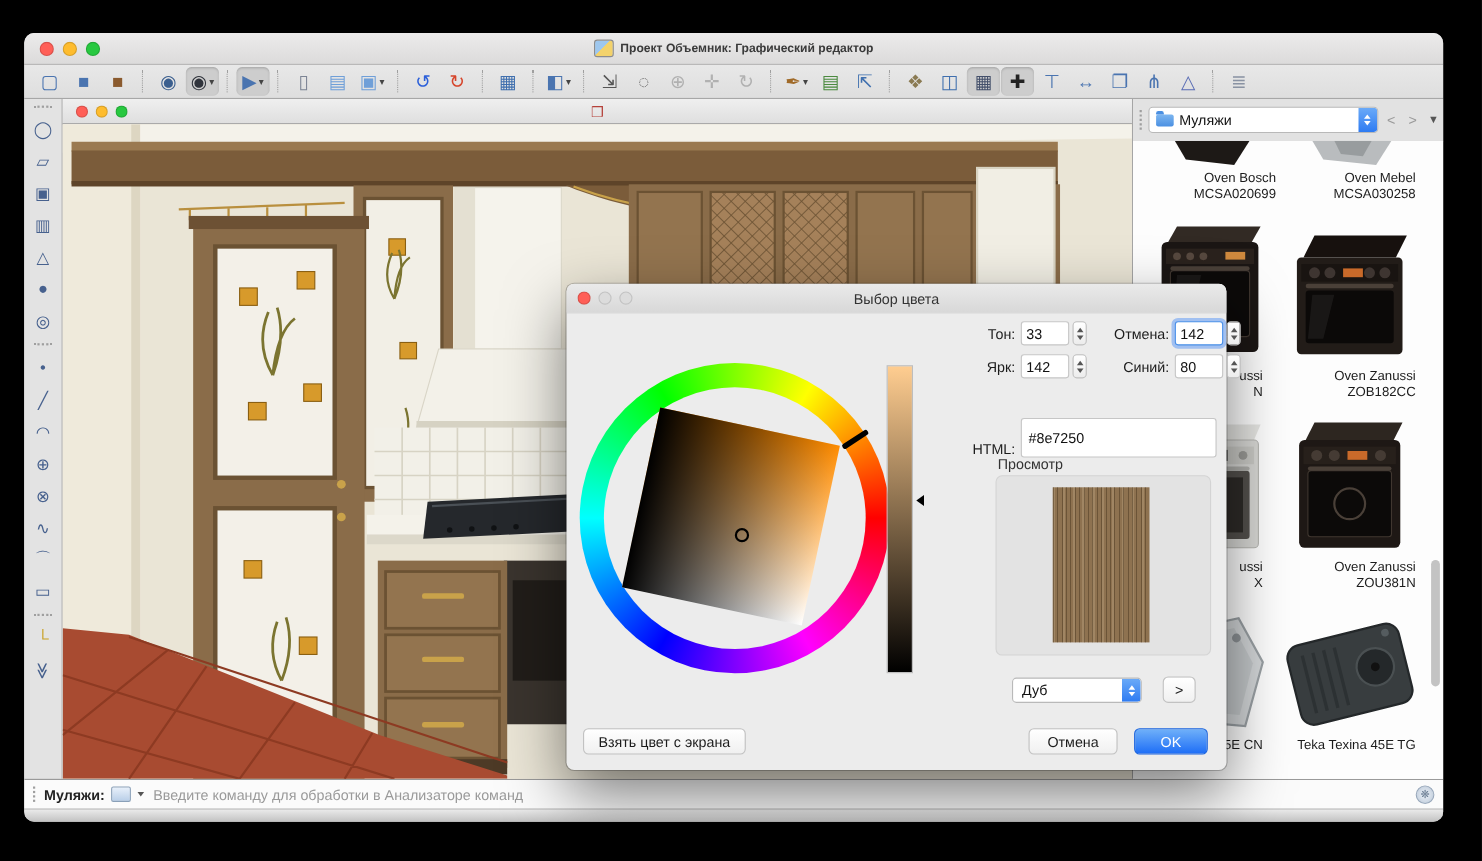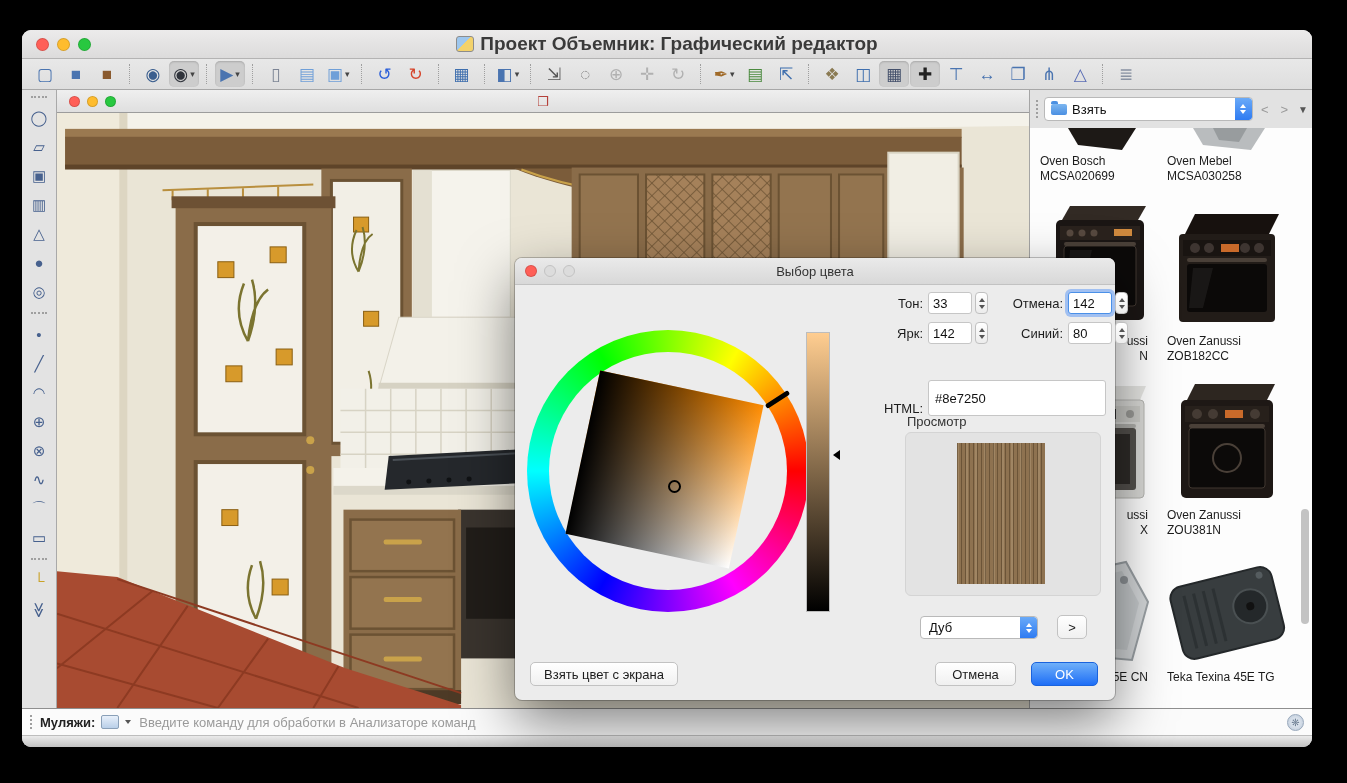--- a/index.html
+++ b/index.html
@@ -9,21 +9,21 @@
   
   .app-window{position:absolute;left:22px;top:30px;width:1290px;height:717px;background:#e7e7e7;
               border-radius:9px;overflow:hidden;box-shadow:0 25px 60px rgba(0,0,0,.65);display:flex;flex-direction:column;}
   .app-titlebar{height:28px;background:linear-gradient(#ecebeb,#dcdbdb);border-bottom:1px solid #b4b3b3;
                 display:flex;align-items:center;position:relative;flex:0 0 auto;}
   .lights{display:flex;gap:8px;margin-left:14px;}
   .light{width:13px;height:13px;border-radius:50%;border:1px solid rgba(0,0,0,.15);box-sizing:border-box;padding:0;}
   .light.red{background:#ff5f57}.light.yellow{background:#febc2e}.light.green{background:#28c840}
   .light.gray{background:#dcdcdc;border-color:#c3c3c3}
   .title-center{position:absolute;left:0;right:0;top:0;bottom:0;display:flex;align-items:center;justify-content:center;gap:6px;pointer-events:none;}
-  .app-title{font-size:19px;font-weight:700;color:#3a3a3a;}
+  .app-title{font-size:11px;font-weight:700;color:#3a3a3a;}
   .app-icon{width:16px;height:14px;border-radius:3px;background:linear-gradient(135deg,#9ec7ee 0 45%,#f3d26b 45% 100%);border:1px solid #8c8c8c;}
 
   
   .app-toolbar{height:30px;background:linear-gradient(#e8e8e8,#dedede);border-bottom:1px solid #a7a7a7;
                display:flex;align-items:center;padding:0 8px;gap:1px;flex:0 0 auto;overflow:hidden;}
   .tb-btn{display:flex;align-items:center;justify-content:center;height:26px;min-width:30px;padding:0 4px;
           background:transparent;border:none;cursor:default;}
   .tb-btn.pressed{background:#cdcdcd;border-radius:5px;box-shadow:inset 0 1px 2px rgba(0,0,0,.18);}
   .tb-btn.disabled{opacity:.35;}
   .tb-btn .glyph{font-size:17px;line-height:1;}
@@ -63,21 +63,21 @@
   .folder-select .lbl{flex:1;font-size:13px;color:#111;}
   .stepper-blue{width:17px;align-self:stretch;background:linear-gradient(#6aaaf8,#2e7bf2);border-radius:0 3px 3px 0;
                 display:flex;flex-direction:column;align-items:center;justify-content:center;gap:2px;}
   .stepper-blue i{width:0;height:0;border-left:3px solid transparent;border-right:3px solid transparent;}
   .stepper-blue .up{border-bottom:4px solid #fff;}
   .stepper-blue .dn{border-top:4px solid #fff;}
   .sb-nav{background:none;border:none;font-size:13px;color:#9a9a9a;width:16px;padding:0;cursor:default;}
   .sb-more{background:none;border:none;font-size:10px;color:#555;padding:0;margin-left:2px;cursor:default;}
   .sidebar-content{position:absolute;left:0;right:0;top:38px;bottom:0;overflow:hidden;background:#fdfdfd;}
   .lib-item{position:absolute;width:120px;}
-  .lib-caption{position:absolute;width:120px;font-size:12px;line-height:15px;text-align:left;color:#1c1c1c;white-space:pre-line;}
+  .lib-caption{position:absolute;width:120px;font-size:12px;line-height:15px;text-align:right;color:#1c1c1c;white-space:pre-line;}
   .lib-caption.clip{text-align:right;padding-right:12px;box-sizing:border-box;}
   .sb-scroll{position:absolute;right:3px;top:419px;width:8px;height:115px;border-radius:4px;background:#c3c3c3;}
 
   
   .command-bar{height:26px;background:#fbfbfb;border-top:1px solid #8f8f8f;display:flex;align-items:center;padding:0 8px;gap:6px;flex:0 0 auto;}
   .cmd-handle{height:14px;border-left:2px dotted #9f9f9f;margin-right:2px;}
   .cmd-label{font-size:13px;font-weight:700;color:#222;}
   .cmd-icon{width:16px;height:12px;background:linear-gradient(#e8f0fa,#b9cfe8);border:1px solid #8aa0b8;border-radius:2px;}
   .cmd-caret{width:0;height:0;border-left:3.5px solid transparent;border-right:3.5px solid transparent;border-top:4px solid #555;}
   .cmd-input{flex:1;border:none;background:transparent;font-size:13px;color:#333;outline:none;font-family:"Liberation Sans",sans-serif;}
@@ -454,21 +454,21 @@
             </g>
           </svg>
         </div>
       </div>
 
       <div class="sidebar">
         <div class="sidebar-header">
           <span class="sb-handle"></span>
           <div class="folder-select">
             <span class="folder-icon"></span>
-            <span class="lbl">Взять</span>
+            <span class="lbl">Муляжи</span>
             <span class="stepper-blue">
                 <i class="up"></i>
                 <i class="dn"></i>
               </span>
           </div>
           <button class="sb-nav">&lt;</button>
           <button class="sb-nav">&gt;</button>
           <button class="sb-more">▼</button>
         </div>
         <div class="sidebar-content">

